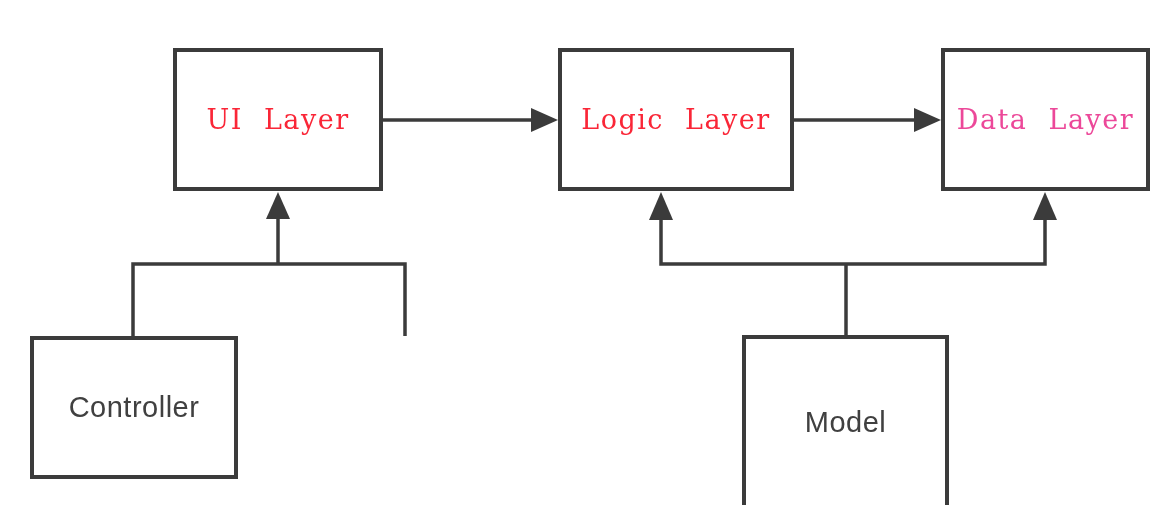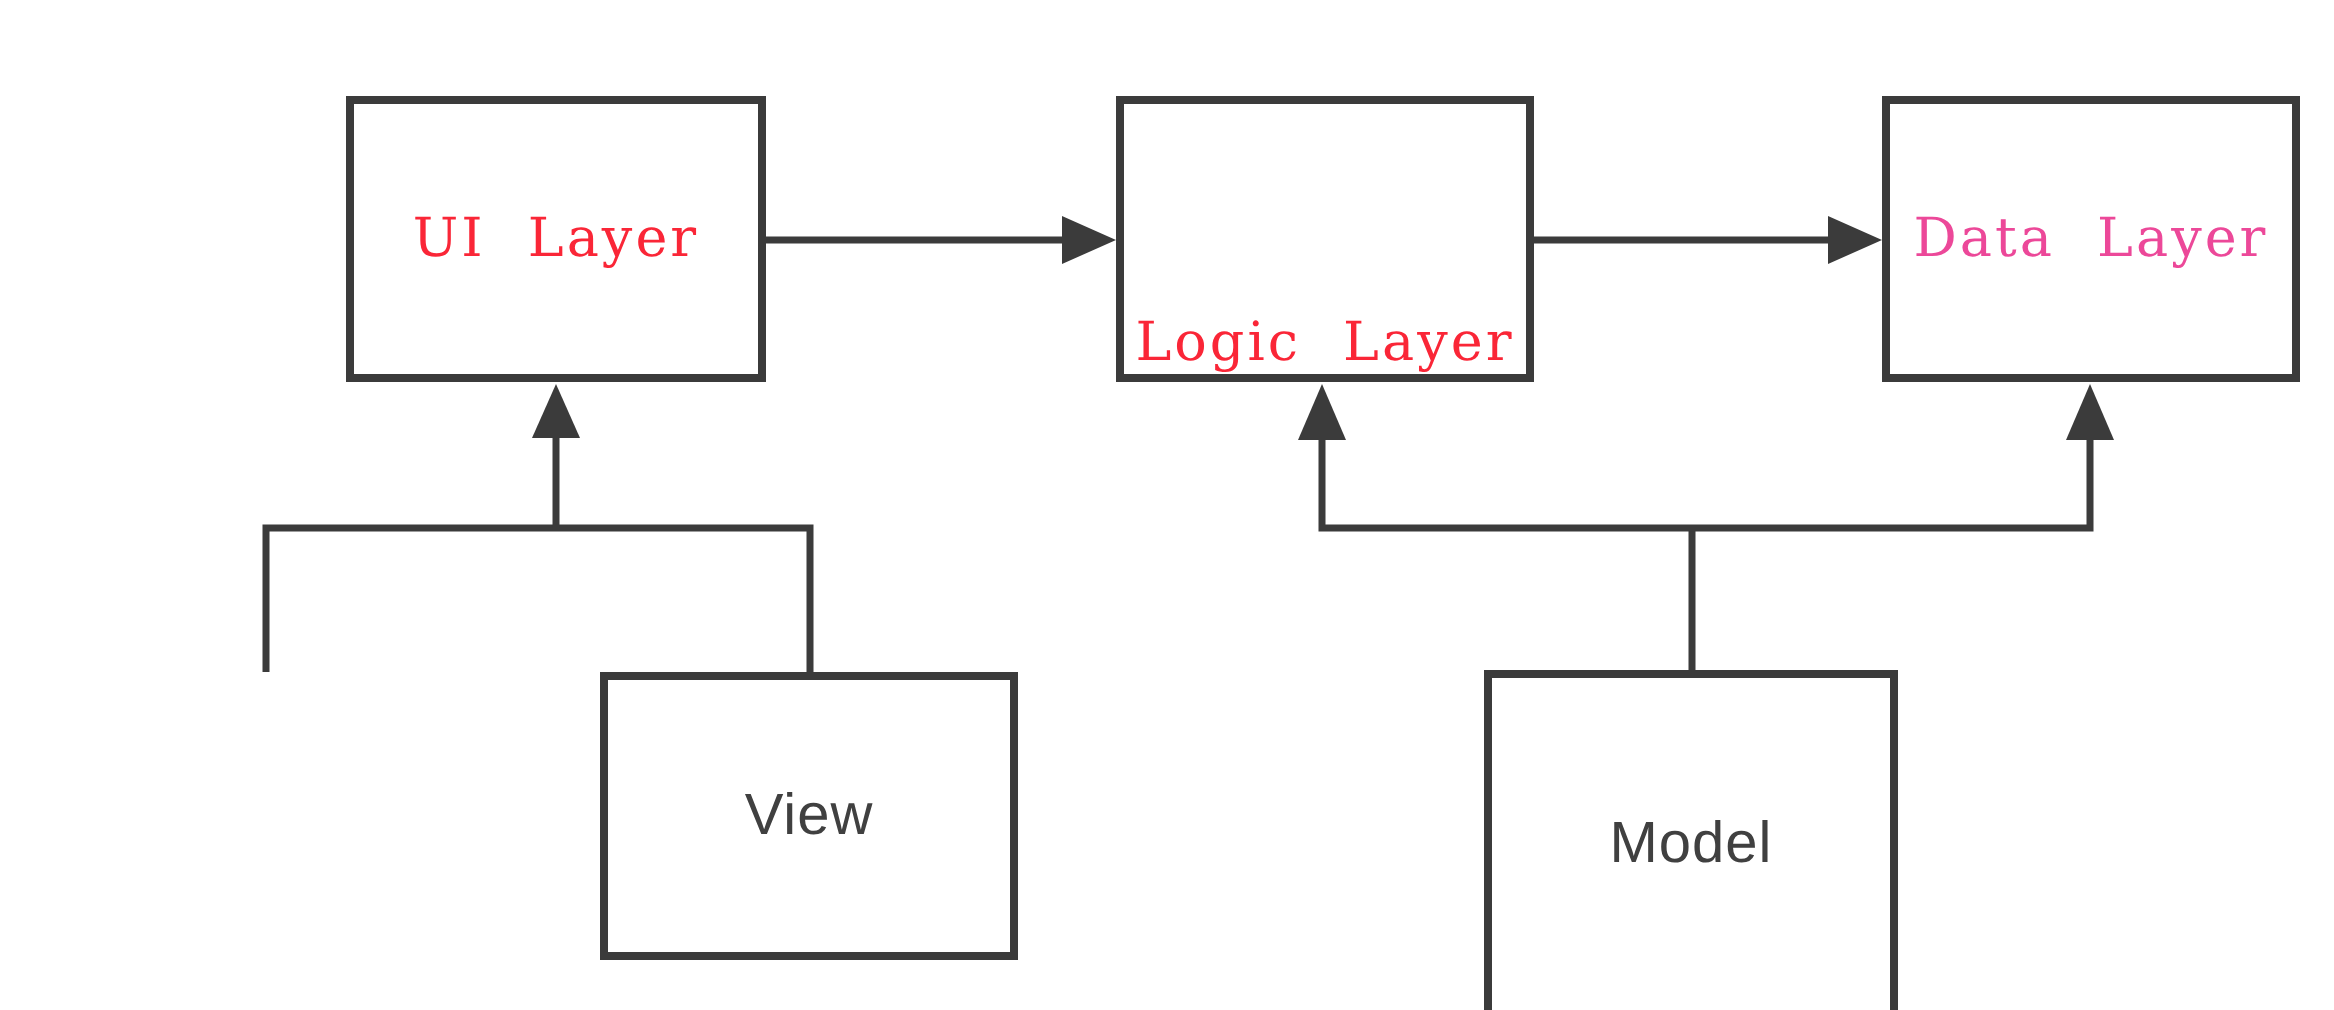--- a/index.html
+++ b/index.html
@@ -58,21 +58,21 @@
   }
   .gray-label {
     font-family: "Liberation Sans", "DejaVu Sans", sans-serif;
     font-size: 29px;
     color: var(--gray-text);
     letter-spacing: 0.5px;
     white-space: nowrap;
   }
   
   #node-ui        { left: 173px; top: 48px;  width: 210px; height: 143px; }
-  #node-logic     { left: 558px; top: 48px;  width: 209px; height: 143px; align-items: flex-end; }
+  #node-logic     { left: 558px; top: 48px;  width: 236px; height: 143px; }
   #node-data      { left: 941px; top: 48px;  width: 209px; height: 143px; }
   #node-controller{ left: 30px;  top: 336px; width: 208px; height: 143px; }
   #node-view      { left: 300px; top: 336px; width: 209px; height: 144px; }
   #node-model     { left: 742px; top: 335px; width: 207px; height: 174px; }
 </style>
 </head>
 <body>
 
 <div class="canvas">
 
@@ -107,22 +107,22 @@
   </div>
 
   <div class="node" id="node-logic">
     <span class="red-label" style="color: rgb(250, 38, 55);">Logic Layer</span>
   </div>
 
   <div class="node" id="node-data">
     <span class="red-label" style="color: #ec4899;">Data Layer</span>
   </div>
 
+  <div class="node" id="node-controller">
+    <span class="gray-label" style="color: rgb(64, 64, 64);">Controller</span>
+  </div>
 
-  <div class="node" id="node-view">
-    <span class="gray-label" style="color: rgb(64, 64, 64);">View</span>
-  </div>
 
   <div class="node" id="node-model">
     <span class="gray-label" style="color: rgb(64, 64, 64);">Model</span>
   </div>
 
 </div>
 
 </body></html>

